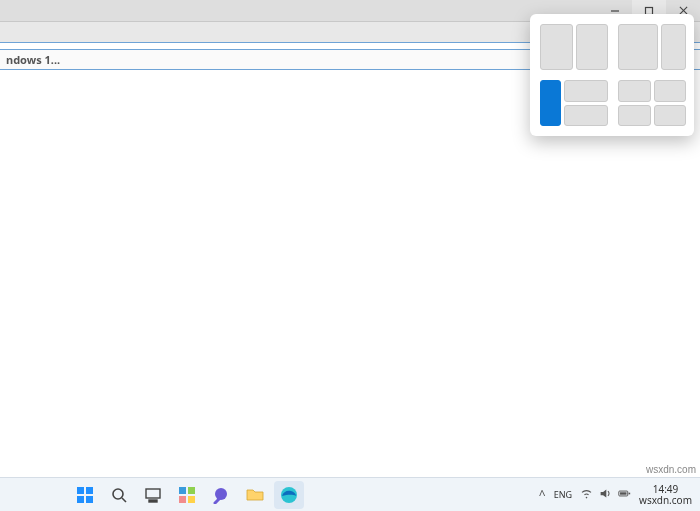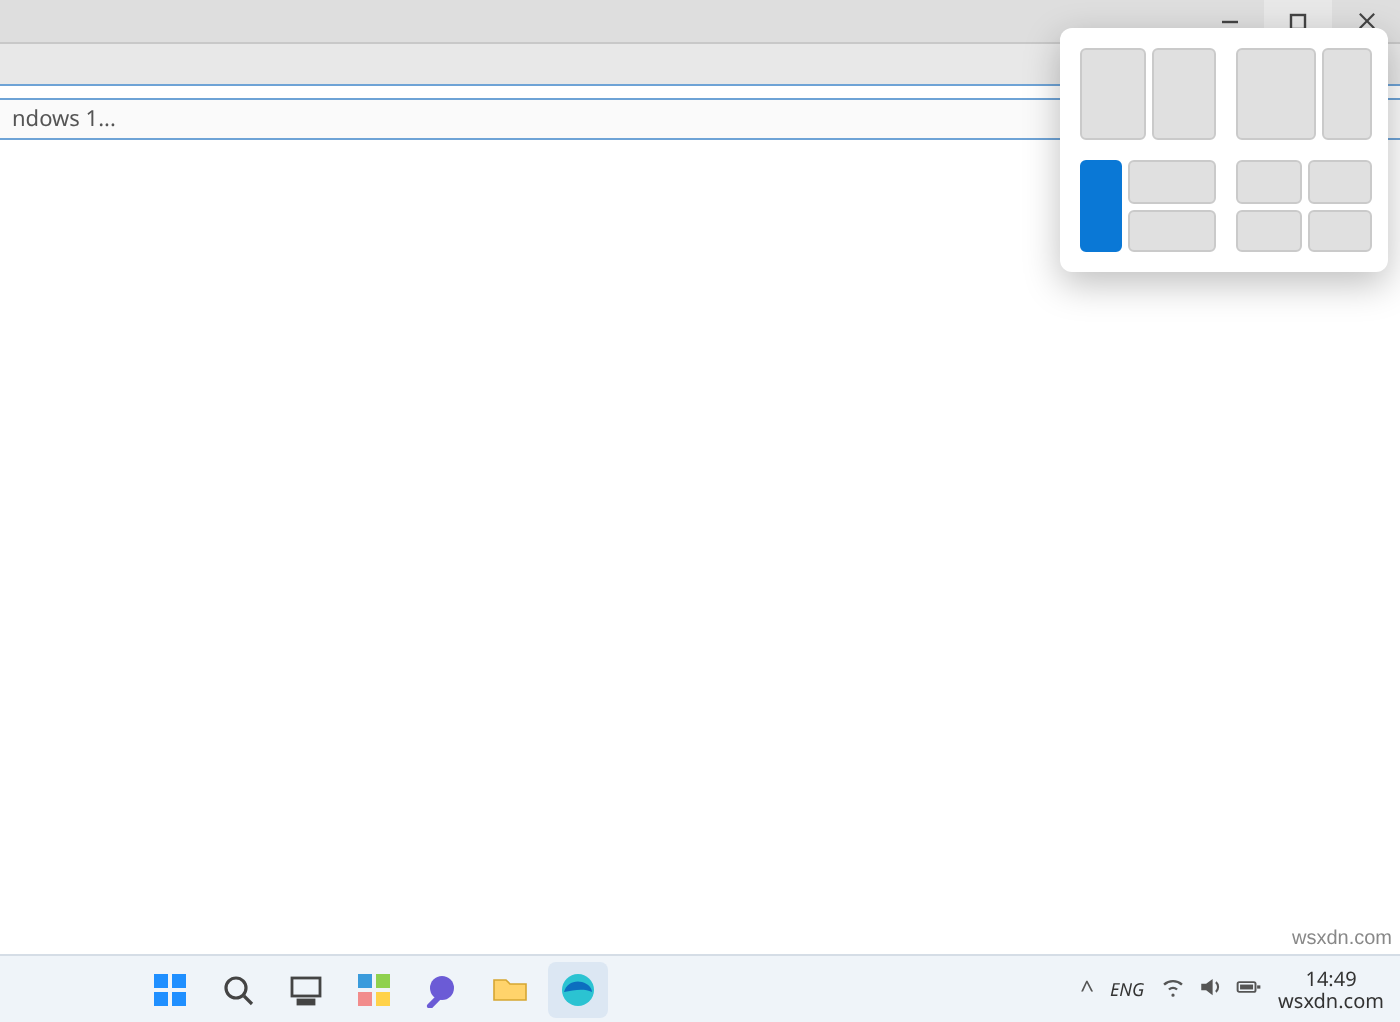--- a/index.html
+++ b/index.html
@@ -39,21 +39,21 @@
     position: absolute; top: 42px; left: 0; right: 0;
     height: 8px; background: #fff;
     border-top: 1px solid #6ea3d6;
     border-bottom: 1px solid #6ea3d6;
   }
   .tab-row {
     position: absolute; top: 50px; left: 0; right: 0;
     height: 20px;
     border-bottom: 1px solid #6ea3d6;
     padding: 2px 6px;
-    font-size: 11px; color: #555;
+    font-size: 11px; color: #555; font-weight: bold;
   }
   .content {
     position: absolute; top: 70px; left: 0; right: 0; bottom: 34px;
     background: #fff;
   }
 
   
   .snap {
     position: absolute;
     top: 14px; right: 6px;
@@ -104,21 +104,21 @@
     border-radius: 4px; cursor: pointer;
   }
   .tb-item.active { background: #dce7f3; }
   .tb-item svg { width: 18px; height: 18px; }
   .tb-right {
     margin-left: auto; display: flex; align-items: center; gap: 8px;
     font-size: 10px; color: #333;
   }
   .tray-icons { display:flex; gap:6px; align-items:center; }
   .tray-icons svg { width:13px; height:13px; fill:#555; }
-  .lang { display:flex; flex-direction:column; align-items:flex-start; line-height:1; font-size:9px;font-style:italic; }
+  .lang { display:flex; flex-direction:column; align-items:flex-start; line-height:1; font-size:9px; }
   .clock { display:flex; flex-direction:column; align-items:center; line-height:1.1; font-size:10px; }
   .watermark {
     position:absolute; right:4px; bottom:36px;
     font-size:10px; color:#888; font-family:Arial, sans-serif;
   }
   .chev { cursor:pointer; font-size:12px; color:#555; }
   .tray-icons > span { cursor:pointer; }
 </style>
 </head>
 <body>

